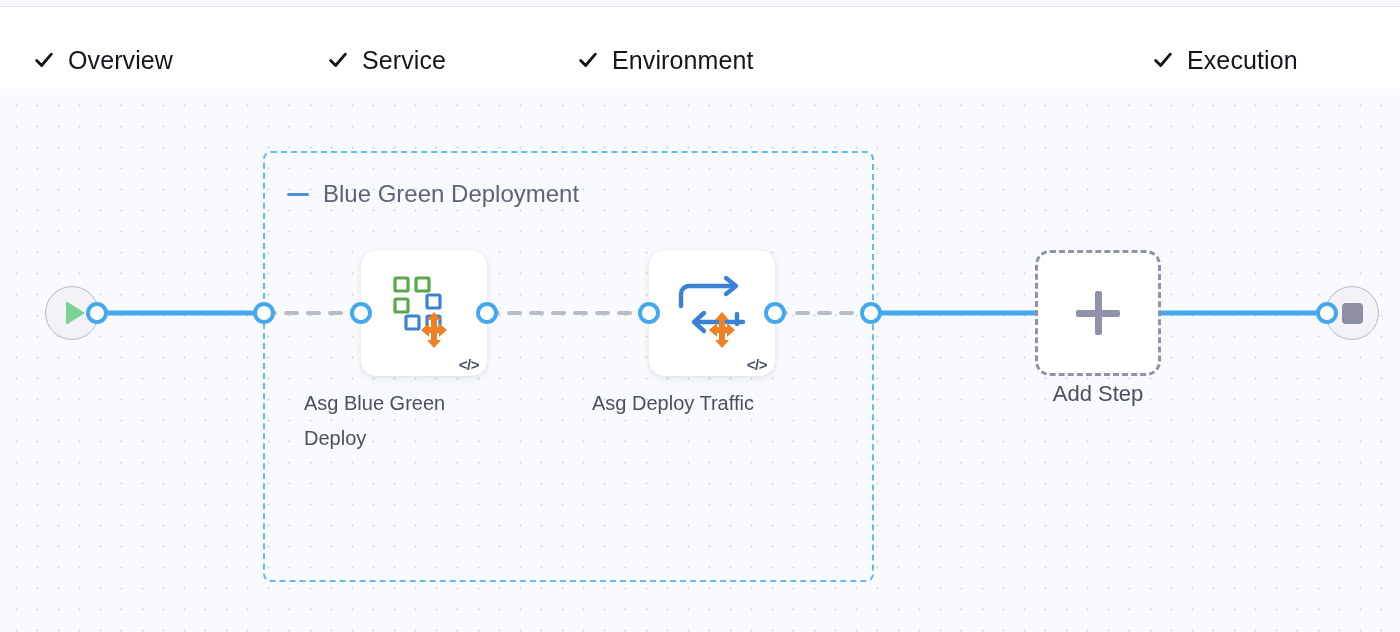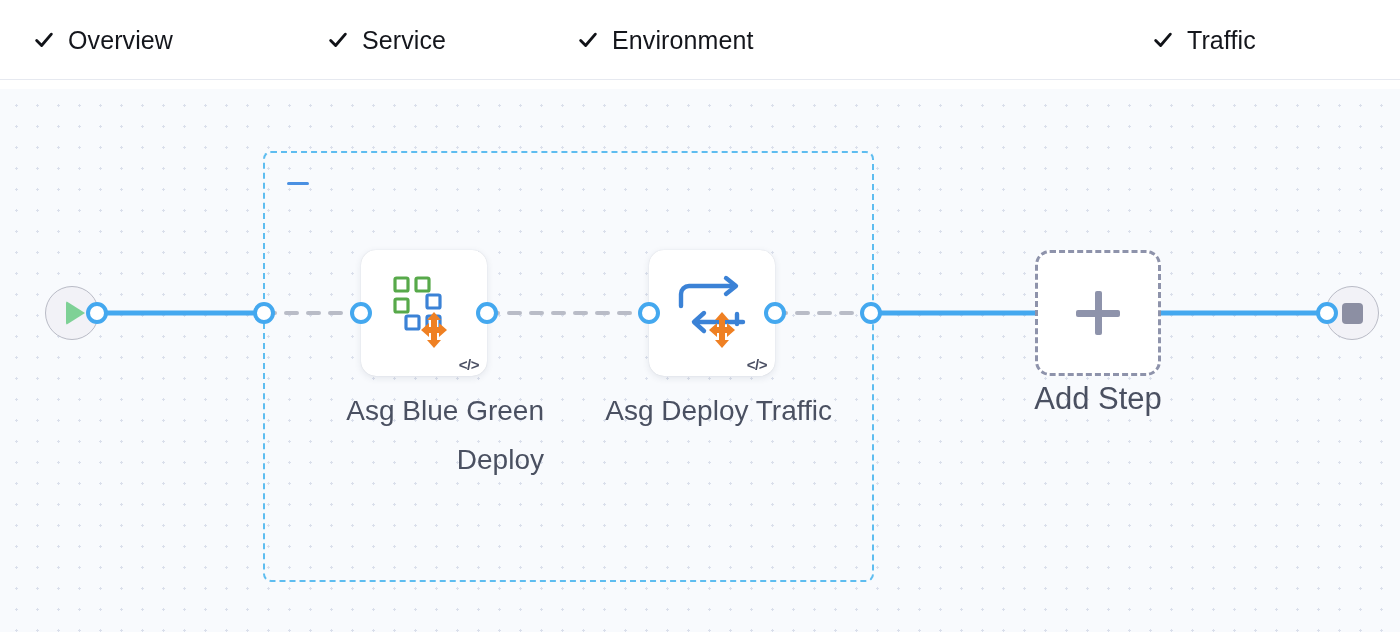--- a/index.html
+++ b/index.html
@@ -25,21 +25,21 @@
     left: 0; top: 0;
     width: 1400px;
     height: 7px;
     background: #f7f9fc;
     border-bottom: 1px solid #dfe3ec;
   }
 
   
   .tabbar {
     position: absolute;
-    left: 0; top: 0;
+    left: 0; top: 20px;
     width: 1400px;
     height: 80px;
     background: #ffffff;
     border-bottom: 1px solid #e6e9f0;
     display: flex;
     align-items: flex-start;
   }
 
   .tab {
     position: relative;
@@ -218,22 +218,22 @@
     letter-spacing: -0.5px;
     line-height: 1;
   }
 
   .step-label {
     position: absolute;
     left: 50%;
     top: 136px;
     transform: translateX(-50%);
     width: 240px;
-    text-align: right;
-    font-size: 28px;
+    text-align: left;
+    font-size: 20px;
     line-height: 1.75;
     color: #4a5061;
     white-space: pre-line;
   }
 
   
   .addstep {
     position: absolute;
     transform: translate(-50%, -50%);
     cursor: pointer;
@@ -260,21 +260,21 @@
   .plus-icon::before { left: 50%; top: 0; width: 7px; height: 44px; margin-left: -3.5px; }
   .plus-icon::after  { top: 50%; left: 0; height: 7px; width: 44px; margin-top: -3.5px; }
 
   .addstep-label {
     position: absolute;
     left: 50%;
     top: 133px;
     transform: translateX(-50%);
     width: 260px;
     text-align: center;
-    font-size: 31px;
+    font-size: 22px;
     line-height: 1;
     color: #4a5061;
     white-space: nowrap;
   }
 </style>
 </head>
 <body>
 
 <div id="app">
 
@@ -304,29 +304,30 @@
           </svg>
         </span>
         <span class="tab-label">Service</span>
       </div>
       <div class="tab" style="position: absolute; left: 1152px; width: 232px;">
         <span class="tab-check">
           <svg viewBox="0 0 24 24" fill="none" stroke="currentColor" stroke-width="3.1" stroke-linecap="round" stroke-linejoin="round">
             <path d="M4 12.6 L9.4 18 L20 5.6"></path>
           </svg>
         </span>
-        <span class="tab-label">Traffic</span>
+        <span class="tab-label">Execution</span>
       </div>
     </div>
 
   <div class="canvas">
 
     <div class="stage-group" id="stage-group">
       <div class="stage-header">
         <span class="stage-collapse"></span>
+        <span class="stage-title">Blue Green Deployment</span>
       </div>
     </div>
 
     <svg class="wires" id="wires" viewBox="0 0 1400 543">
         <line x1="97" x2="264" y1="224" y2="224" stroke-linecap="round" stroke="#44a8ef" stroke-width="5"></line>
         <line x1="264" x2="361" y1="224" y2="224" stroke-linecap="round" stroke="#b9bcc7" stroke-width="4" stroke-dasharray="11 11"></line>
         <line x1="487" x2="649" y1="224" y2="224" stroke-linecap="round" stroke="#b9bcc7" stroke-width="4" stroke-dasharray="11 11"></line>
         <line x1="775" x2="871" y1="224" y2="224" stroke-linecap="round" stroke="#b9bcc7" stroke-width="4" stroke-dasharray="11 11"></line>
         <line x1="871" x2="1035" y1="224" y2="224" stroke-linecap="round" stroke="#44a8ef" stroke-width="5"></line>
         <line x1="1161" x2="1327" y1="224" y2="224" stroke-linecap="round" stroke="#44a8ef" stroke-width="5"></line>

